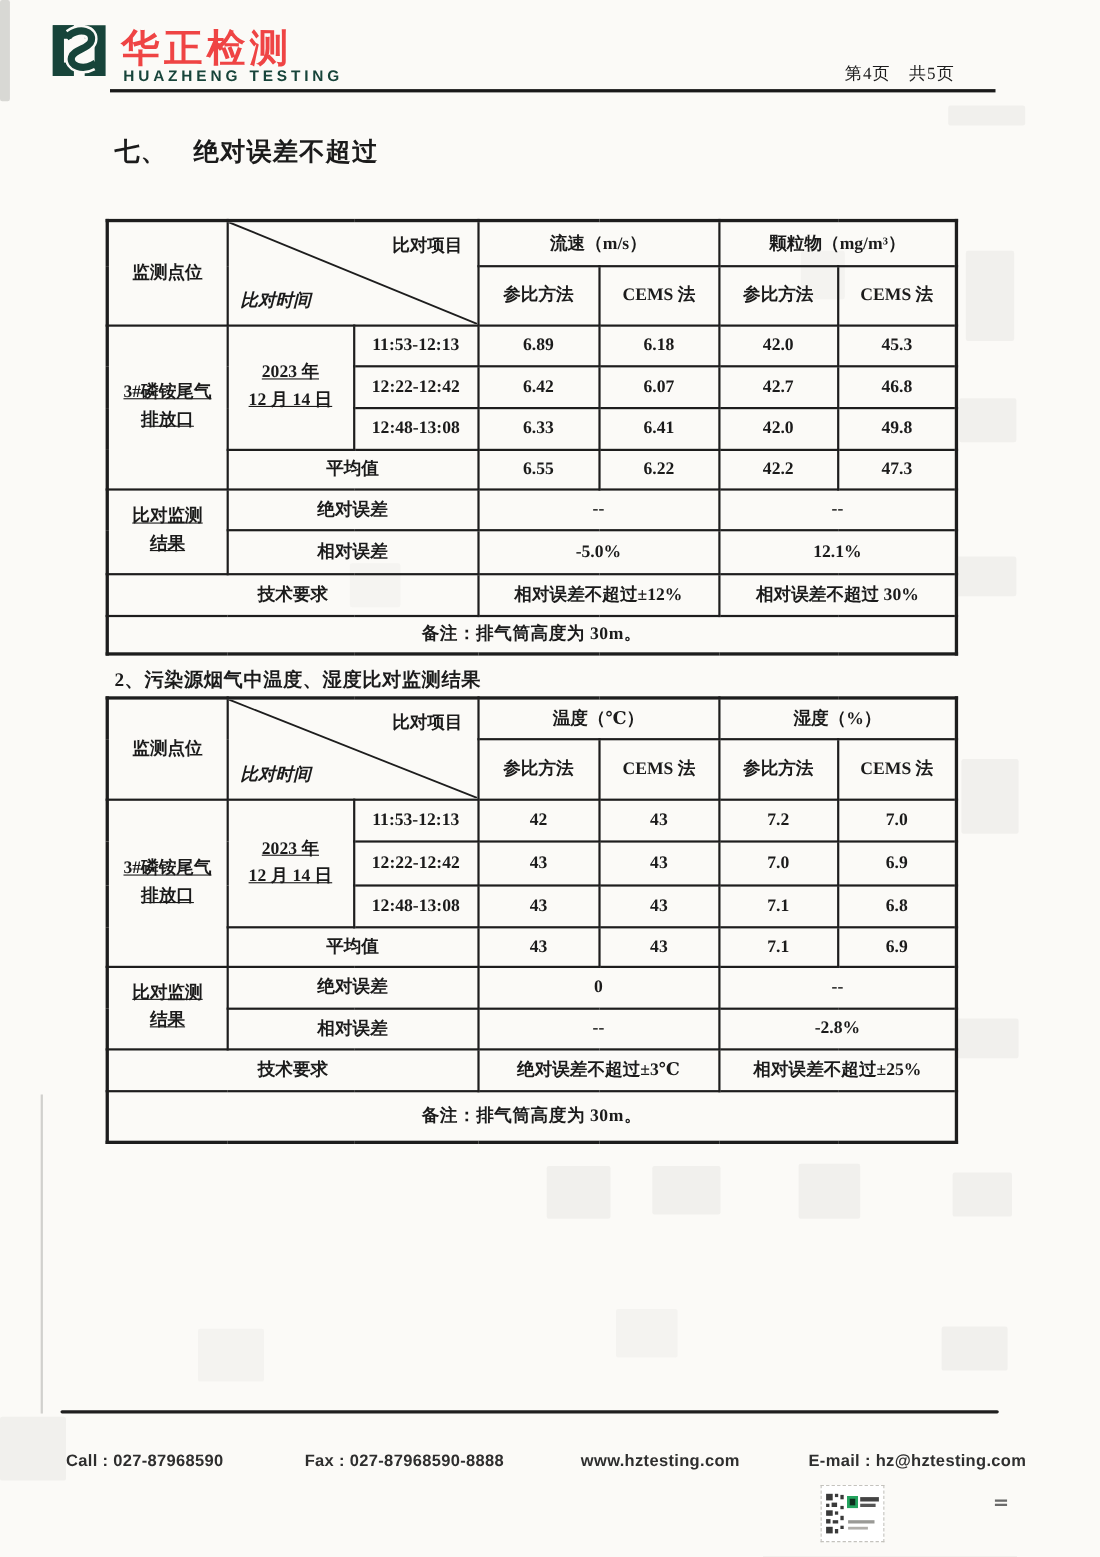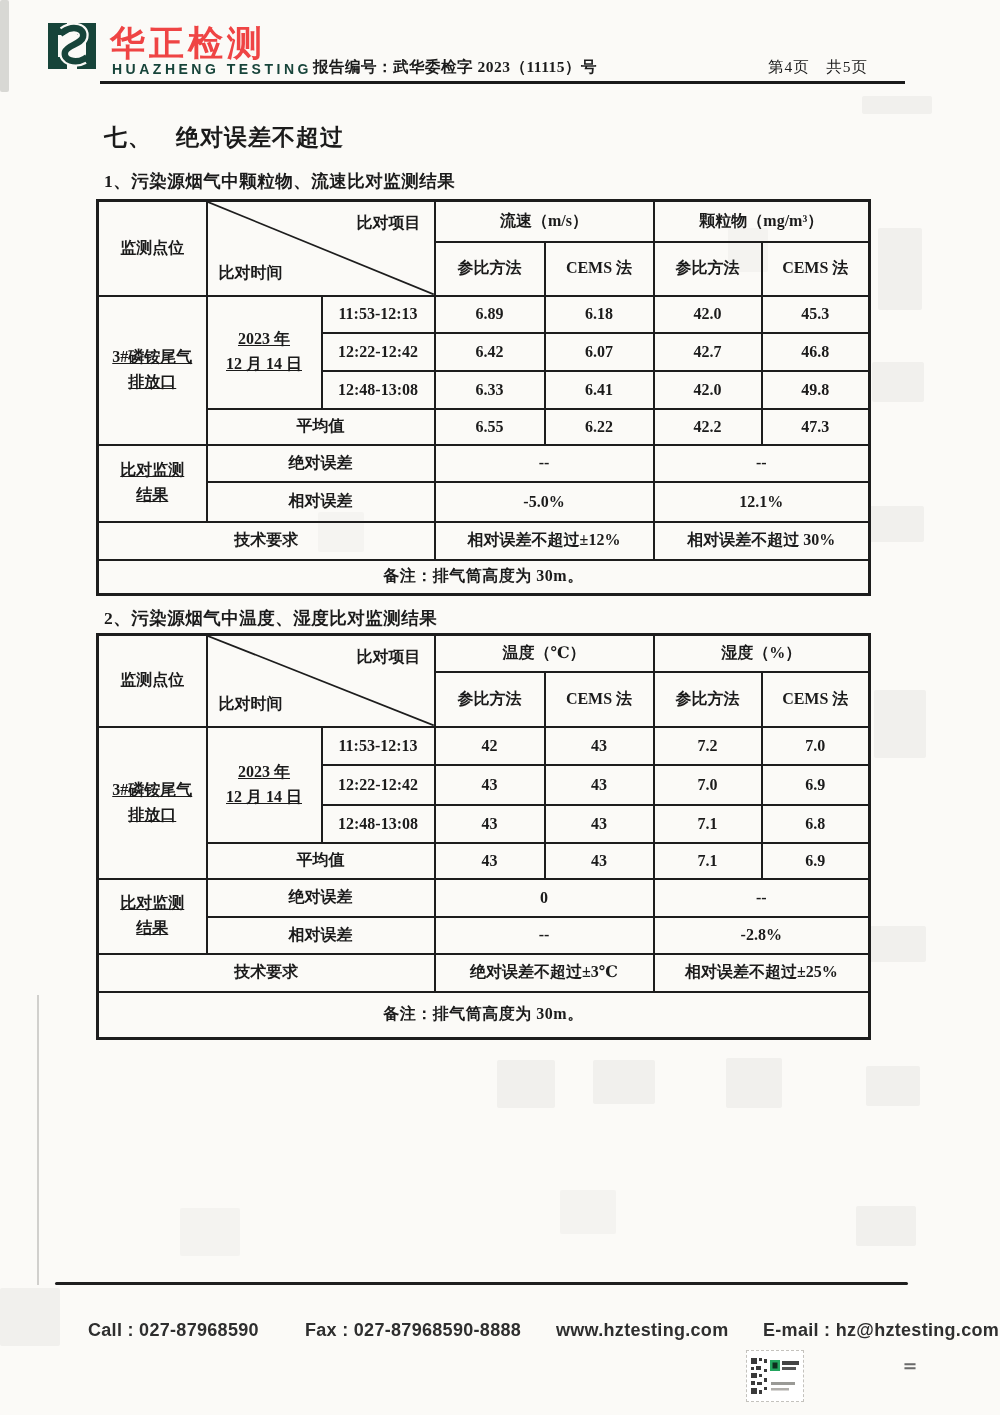--- a/index.html
+++ b/index.html
@@ -40,31 +40,31 @@
   }
   table.rpt td{
     border:2px solid #1d1d1d;text-align:center;vertical-align:middle;
     font-size:16px;font-weight:bold;padding:0;overflow:hidden;
   }
   .t1{left:96px;top:199px;} .t2{left:96px;top:633px;}
   td.note-cell{text-align:left;padding-left:14px;letter-spacing:.5px;}
   td.diag{position:relative;}
   .diag svg{position:absolute;left:0;top:0;width:100%;height:100%;}
   .diag .d-top{position:absolute;right:13px;top:11px;}
-  .diag .d-bot{position:absolute;left:11px;bottom:11px;}
+  .diag .d-bot{position:absolute;left:11px;bottom:11px;font-style:italic;}
   .two-line{line-height:1.55;text-decoration:underline;}
   
   .footer-rule{position:absolute;left:55px;top:1282px;width:853px;height:3px;background:#1f1f1f;border-radius:2px;}
   .company{
     position:absolute;left:60px;top:1292px;font-family:"Liberation Sans","DejaVu Sans",sans-serif;
     font-size:16px;font-weight:bold;letter-spacing:.5px;color:#232323;
   }
   .contact{
     position:absolute;top:1320px;font-family:"Liberation Sans","DejaVu Sans",sans-serif;
-    font-size:18px;font-weight:bold;color:#2e2e2e;letter-spacing:.3px;margin-left:28px;
+    font-size:15px;font-weight:bold;color:#2e2e2e;letter-spacing:.3px;
   }
   .c-call{left:60px;} .c-fax{left:277px;} .c-web{left:528px;} .c-mail{left:735px;}
   .qr-sticker{
     position:absolute;left:746px;top:1350px;width:58px;height:52px;background:#ffffff;
     border:1px dashed #c4c2bd;box-sizing:border-box;
   }
   .equals-mark{position:absolute;left:900px;top:1352px;font-size:20px;font-weight:bold;color:#6a6a6a;}
   
   .art{position:absolute;background:rgba(60,60,55,0.05);border-radius:2px;}
   .art-line{position:absolute;background:rgba(60,60,60,0.22);}
@@ -78,26 +78,24 @@
     <svg width="64" height="62" viewBox="0 0 64 62">
       <path d="M8 7 H27 V19 H18 V41 H27 V53 H8 Z M12 11 V49 H23 V45 H14 V15 H23 V11 Z" fill="#17443a"></path>
       <path d="M8 7 H27 V19 H18 V41 H27 V53 H8 Z" fill="#17443a"></path>
       <path d="M56 7 H37 V19 H46 V41 H37 V53 H56 Z" fill="#17443a"></path>
       <path d="M23 16 C33 9 45 12 43 21 C41.5 28 27 29 25 36 C23 44 35 48 44 43" fill="none" stroke="#fbfaf7" stroke-width="11"></path>
       <path d="M23 16 C33 9 45 12 43 21 C41.5 28 27 29 25 36 C23 44 35 48 44 43" fill="none" stroke="#17443a" stroke-width="6.5" stroke-linecap="square"></path>
     </svg>
   </div>
   <div class="brand-cn">华正检测</div>
   <div class="brand-en">HUAZHENG TESTING</div>
-  <div class="report-no">报告编号：武华委检字 2023（11115）号</div>
   <div class="page-info">第4页　共5页</div>
   <div class="header-rule"></div>
 
   <div class="main-title">七、　绝对误差不超过</div>
-  <div class="sec-heading sec1">1、污染源烟气中颗粒物、流速比对监测结果</div>
   <div class="sec-heading sec2">2、污染源烟气中温度、湿度比对监测结果</div>
 
   <table class="rpt t1">
     <colgroup>
         <col style="width:109px">
         <col style="width:115px">
         <col style="width:113px">
         <col style="width:110px">
         <col style="width:109px">
         <col style="width:108px">

